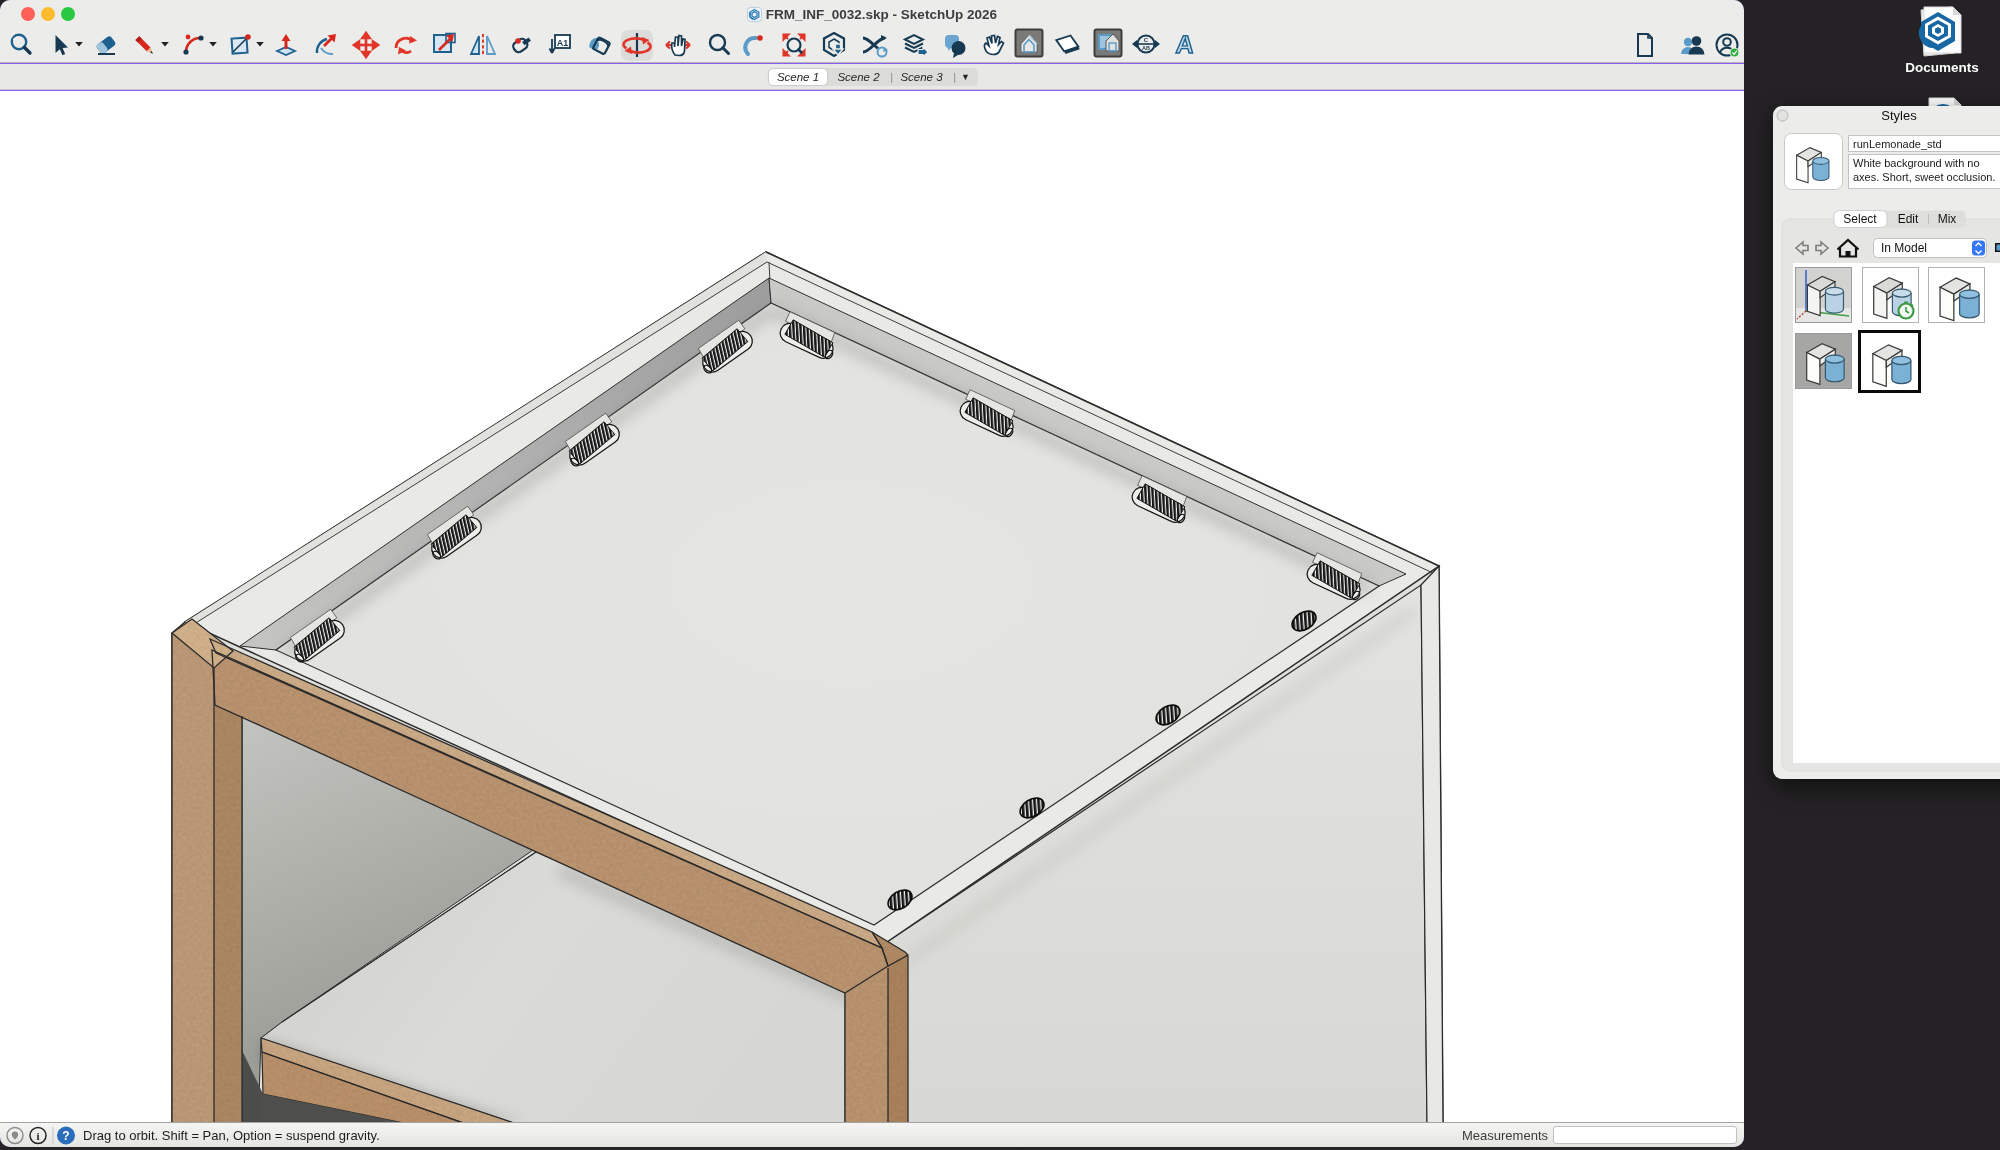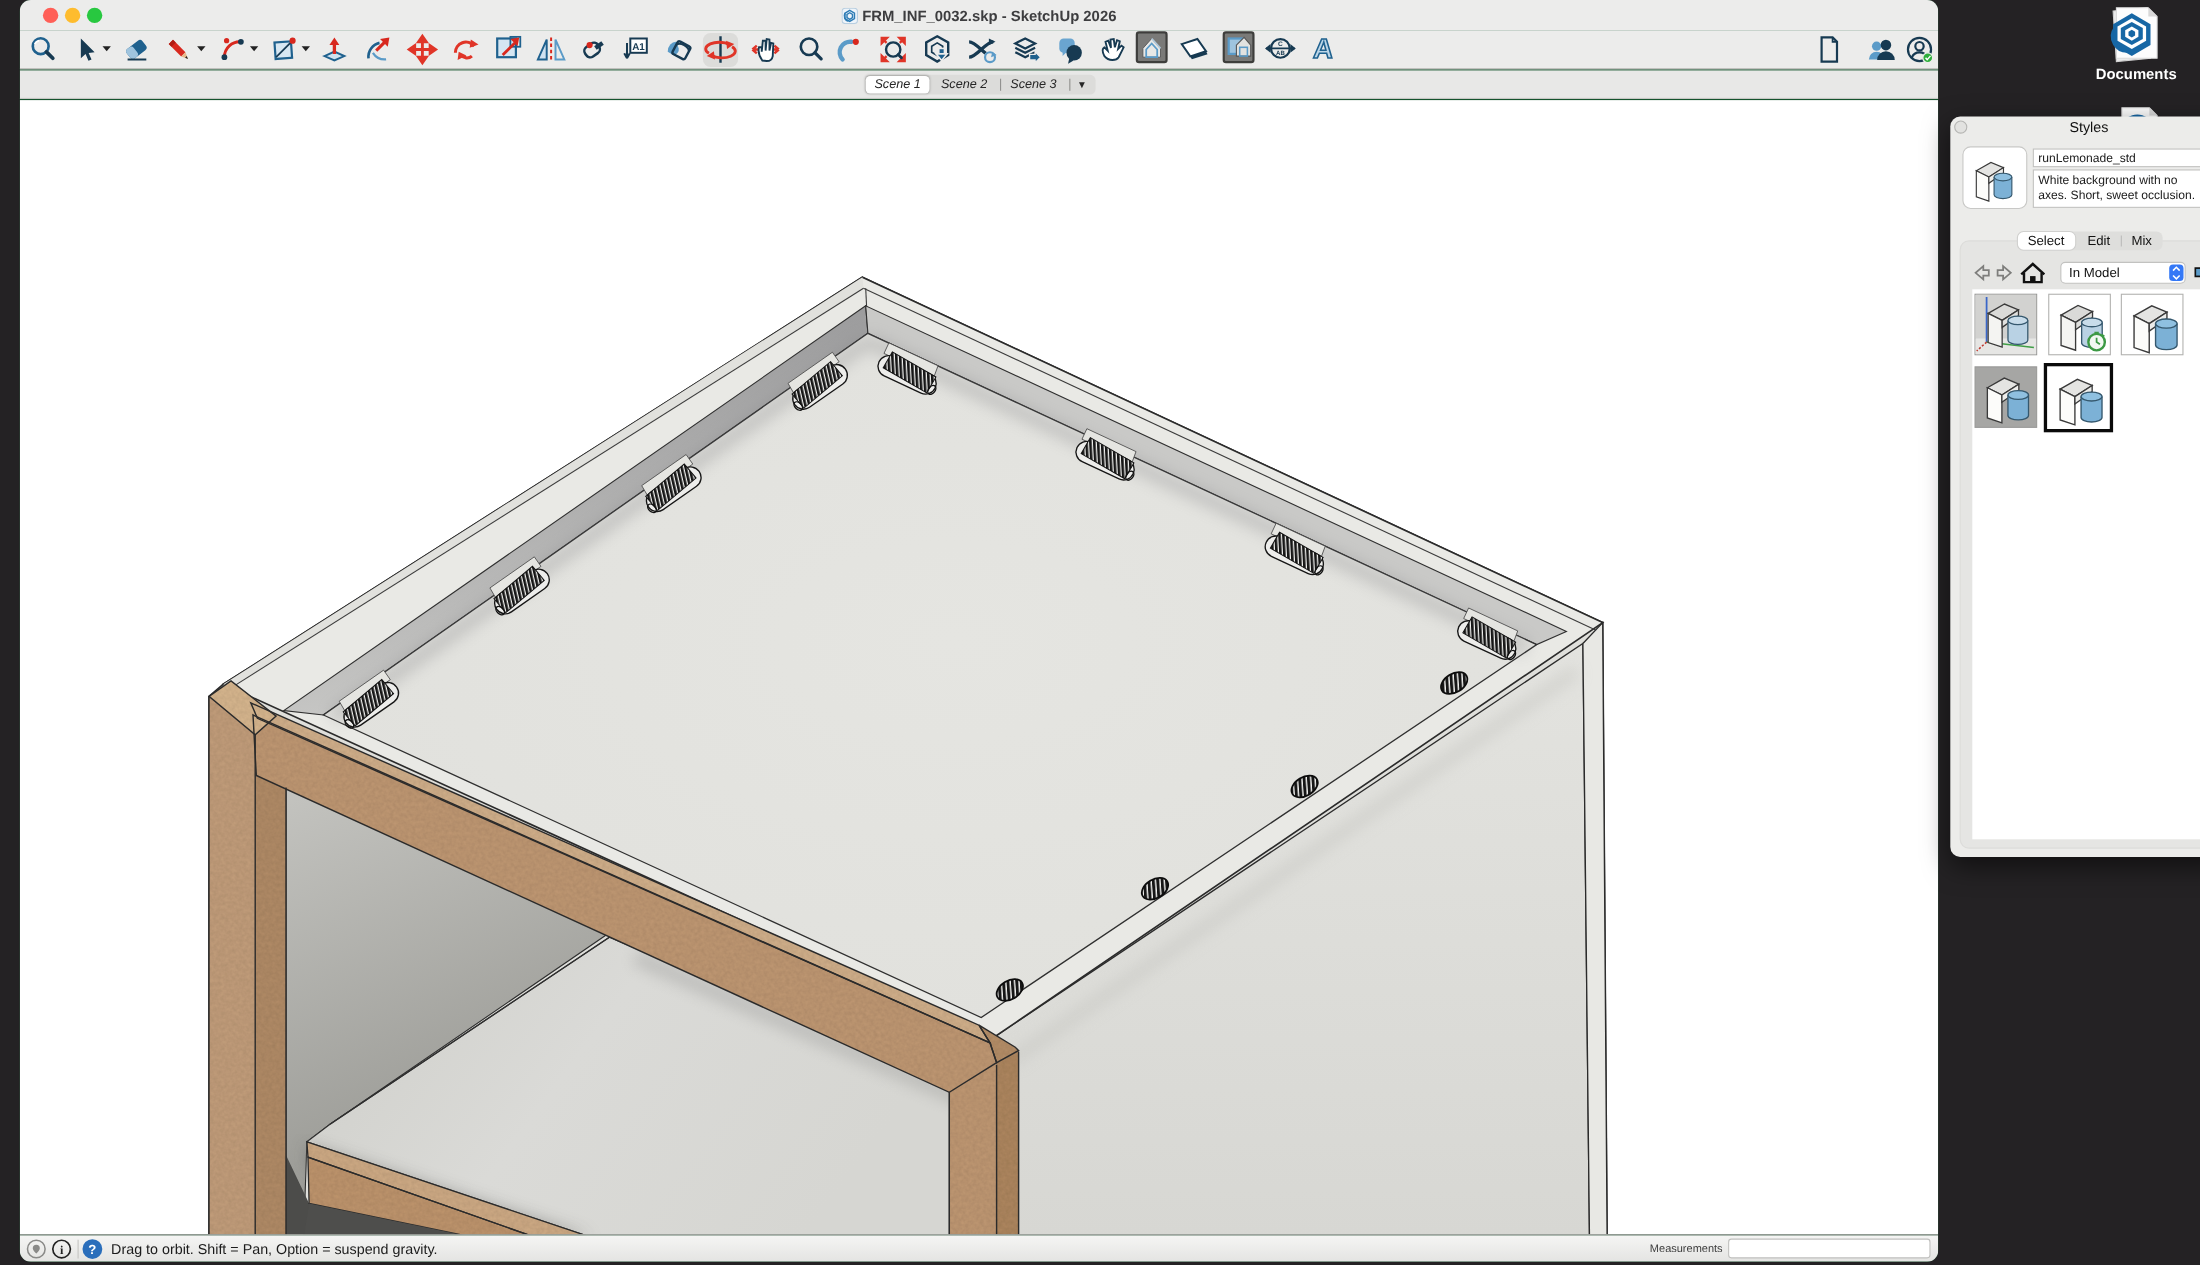--- a/index.html
+++ b/index.html
@@ -1,36 +1,36 @@
 <!DOCTYPE html>
 <html><head><meta charset="utf-8">
 <style>
 html,body{margin:0;padding:0;width:2000px;height:1150px;overflow:hidden;
  font-family:"Liberation Sans",sans-serif;background:#242224;}
 *{box-sizing:border-box;}
 #win{position:absolute;left:0;top:0;width:1744px;height:1147px;border-radius:10px;
- overflow:hidden;background:#14532d;margin-left:18px;}
+ overflow:hidden;background:#8b5cf6;}
 #titlebar{position:absolute;left:0;top:0;width:100%;height:28px;background:#ececeb;}
 .tl{position:absolute;top:7px;width:14px;height:14px;border-radius:50%;}
 #title{position:absolute;top:0;left:0;width:100%;height:28px;text-align:center;
  font-size:13.5px;font-weight:bold;color:#3d3d3f;line-height:29px;}
 #toolbar{position:absolute;left:0;top:28px;width:100%;height:35px;background:#ececeb;
  border-bottom:1px solid #b6b6b4;}
 #scenestrip{position:absolute;left:0;top:64px;width:100%;height:26px;background:#e8e8e7;
  border-bottom:1px solid #c6c6c4;}
 #seg{position:absolute;left:768px;top:4px;width:210px;height:18px;background:#dcdcda;
  border-radius:5px;font-size:11.5px;color:#262626;font-style:italic;}
 #seg .s1{position:absolute;left:1px;top:1px;width:58px;height:16px;background:#fff;
  border-radius:4px;text-align:center;line-height:16px;box-shadow:0 0 2px rgba(0,0,0,.25);}
 #seg .lbl{position:absolute;top:0;height:18px;line-height:18px;text-align:center;}
 #viewport{position:absolute;left:0;top:91px;width:100%;height:1031px;background:#fff;}
 #statusbar{position:absolute;left:0;top:1122px;width:100%;height:25px;
  background:linear-gradient(#f5f5f4,#e4e4e2);border-top:1px solid #a2a2a0;}
 #statustext{position:absolute;left:83px;top:0;height:25px;line-height:25px;font-size:13px;color:#1c1c1c;text-align:center;}
-#measure{position:absolute;right:196px;top:0;height:25px;line-height:25px;font-size:10px;color:#3c3c3c;}
+#measure{position:absolute;right:196px;top:0;height:25px;line-height:25px;font-size:13px;color:#3c3c3c;}
 #measurebox{position:absolute;left:1553px;top:3px;width:184px;height:18px;background:#fff;
  border:1px solid #c0c0be;border-radius:3px;}
 #stylespanel{position:absolute;left:1744px;top:106px;width:252px;height:673px;background:#ececea;
  border-radius:9px;box-shadow:0 8px 24px rgba(0,0,0,.55);margin-left:29px;}
 </style></head>
 <body>
 
 <svg style="position:absolute;left:1896px;top:4px" width="104" height="110" viewBox="0 0 104 110">
   <g transform="translate(12,0)">
    <path d="M13 6 l31 -3 3 46 -31 3z" fill="#ebebeb" stroke="#d0d0d0"></path>

